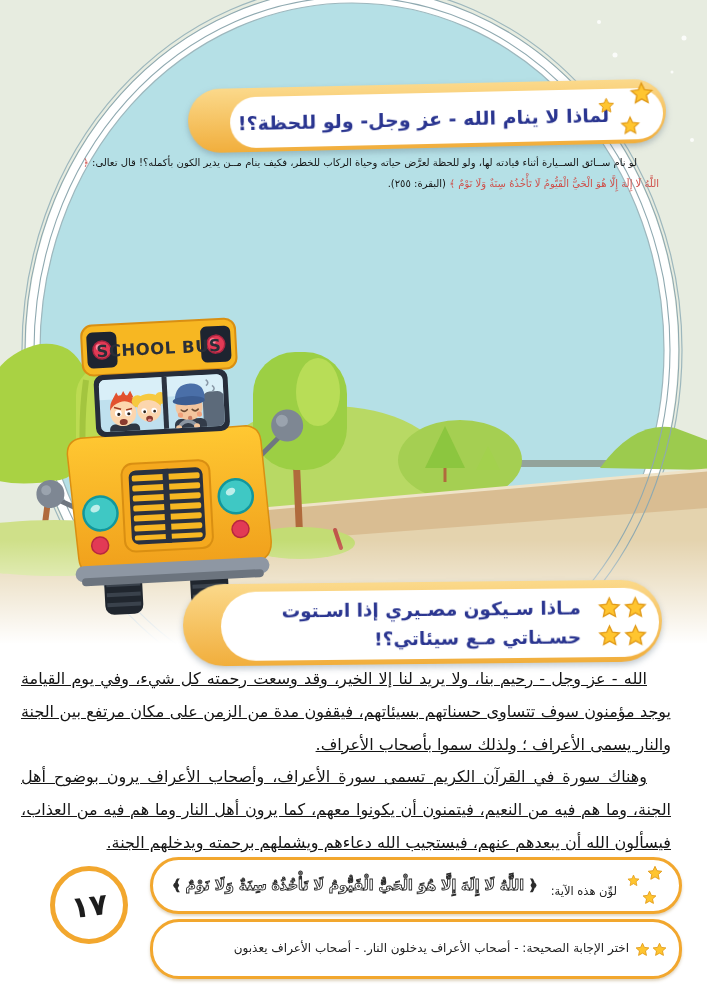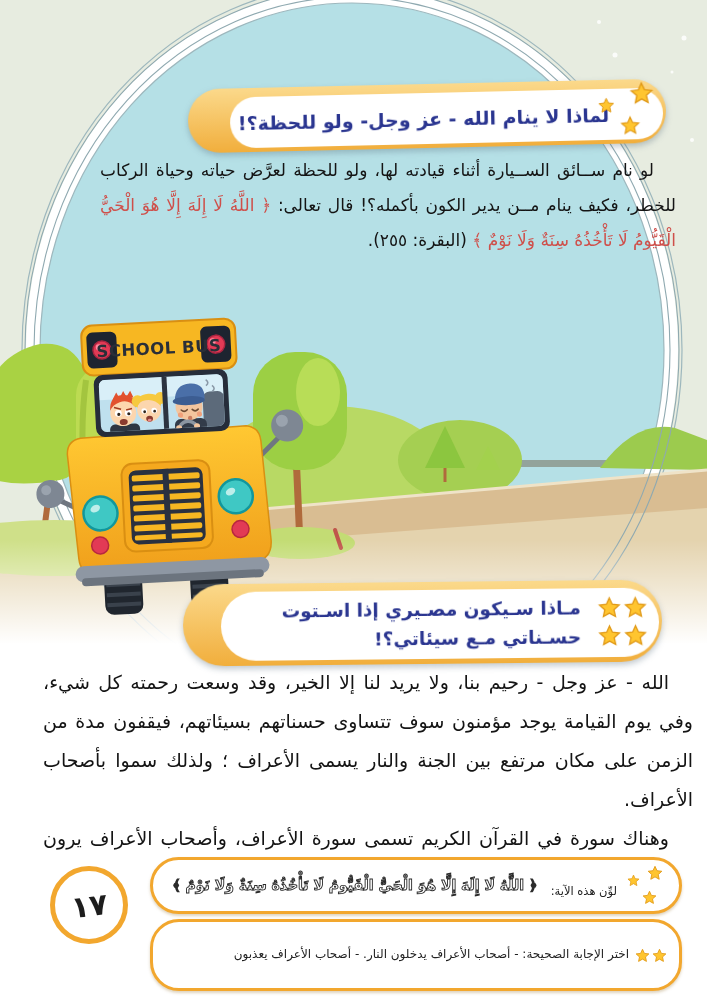--- a/index.html
+++ b/index.html
@@ -23,40 +23,40 @@
 
   .star{position:absolute;display:block;}
   .cluster{position:absolute;}
   .c-q1{right:8px;top:2px;width:64px;height:60px;}
   .c-q2{right:12px;top:16px;width:52px;height:52px;}
   .c-a1{position:relative;width:44px;height:44px;flex:0 0 44px;}
   .pair{display:inline-flex;gap:2px;flex:0 0 auto;margin-left:6px;}
   .pair svg{display:block;}
 
   
-  .p-intro{position:absolute;right:31px;top:153px;width:576px;z-index:2;
-           direction:rtl;text-align:justify;color:#141414;font-size:17px;line-height:2.05;}
+  .p-intro{position:absolute;right:48px;top:153px;width:576px;z-index:2;
+           direction:rtl;text-align:justify;color:#141414;font-size:10px;line-height:2.05;}
   .p-intro p{margin:0;text-indent:22px;}
   .verse-red{color:#cf4f4a;}
-  .p-main{position:absolute;right:14px;top:663px;width:650px;z-index:1;
-          direction:rtl;text-align:justify;color:#141414;font-size:19px;line-height:2.05;
-          max-height:192px;overflow:hidden;}
+  .p-main{position:absolute;right:36px;top:663px;width:650px;z-index:1;
+          direction:rtl;text-align:justify;color:#141414;font-size:16px;line-height:2.05;
+          max-height:192px;overflow:hidden;text-decoration:underline;}
   .p-main p{margin:0;text-indent:24px;}
 
   
   .activity{position:absolute;left:150px;width:532px;background:#fff;z-index:3;
             border:3px solid #f2a72e;border-radius:29px;box-sizing:border-box;
             box-shadow:0 2px 3px rgba(160,130,70,.35);direction:rtl;}
   .actA{top:857px;height:57px;display:flex;align-items:center;gap:8px;padding:0 10px 0 14px;}
   .actA .lbl{font-size:11.5px;color:#222;white-space:nowrap;flex:0 0 auto;margin-top:11px;}
   .outline{flex:1;text-align:center;font-weight:bold;font-size:14px;color:#444;line-height:1.4;}
   @supports (-webkit-text-stroke:1px #000){
     .outline{color:#fff;-webkit-text-stroke:0.9px #2b2b2b;}
   }
-  .actB{top:919px;height:72px;display:flex;flex-direction:column;justify-content:center;gap:1px;padding:0 12px 0 14px;}
+  .actB{top:919px;height:60px;display:flex;flex-direction:column;justify-content:center;gap:1px;padding:0 12px 0 14px;}
   .actB .row{display:flex;align-items:center;}
   .actB .txt{font-size:12px;color:#222;line-height:1.6;}
   .actB .row.second{padding-right:0;}
 
   .pageNum{position:absolute;left:50px;top:866px;width:78px;height:78px;z-index:3;
            border:5px solid #f2a72e;border-radius:50%;background:#fff;box-sizing:border-box;
            display:flex;align-items:center;justify-content:center;}
   .pageNum span{font-size:30px;font-weight:bold;color:#1d1d1d;transform:rotate(-7deg);}
 </style>
 </head>

